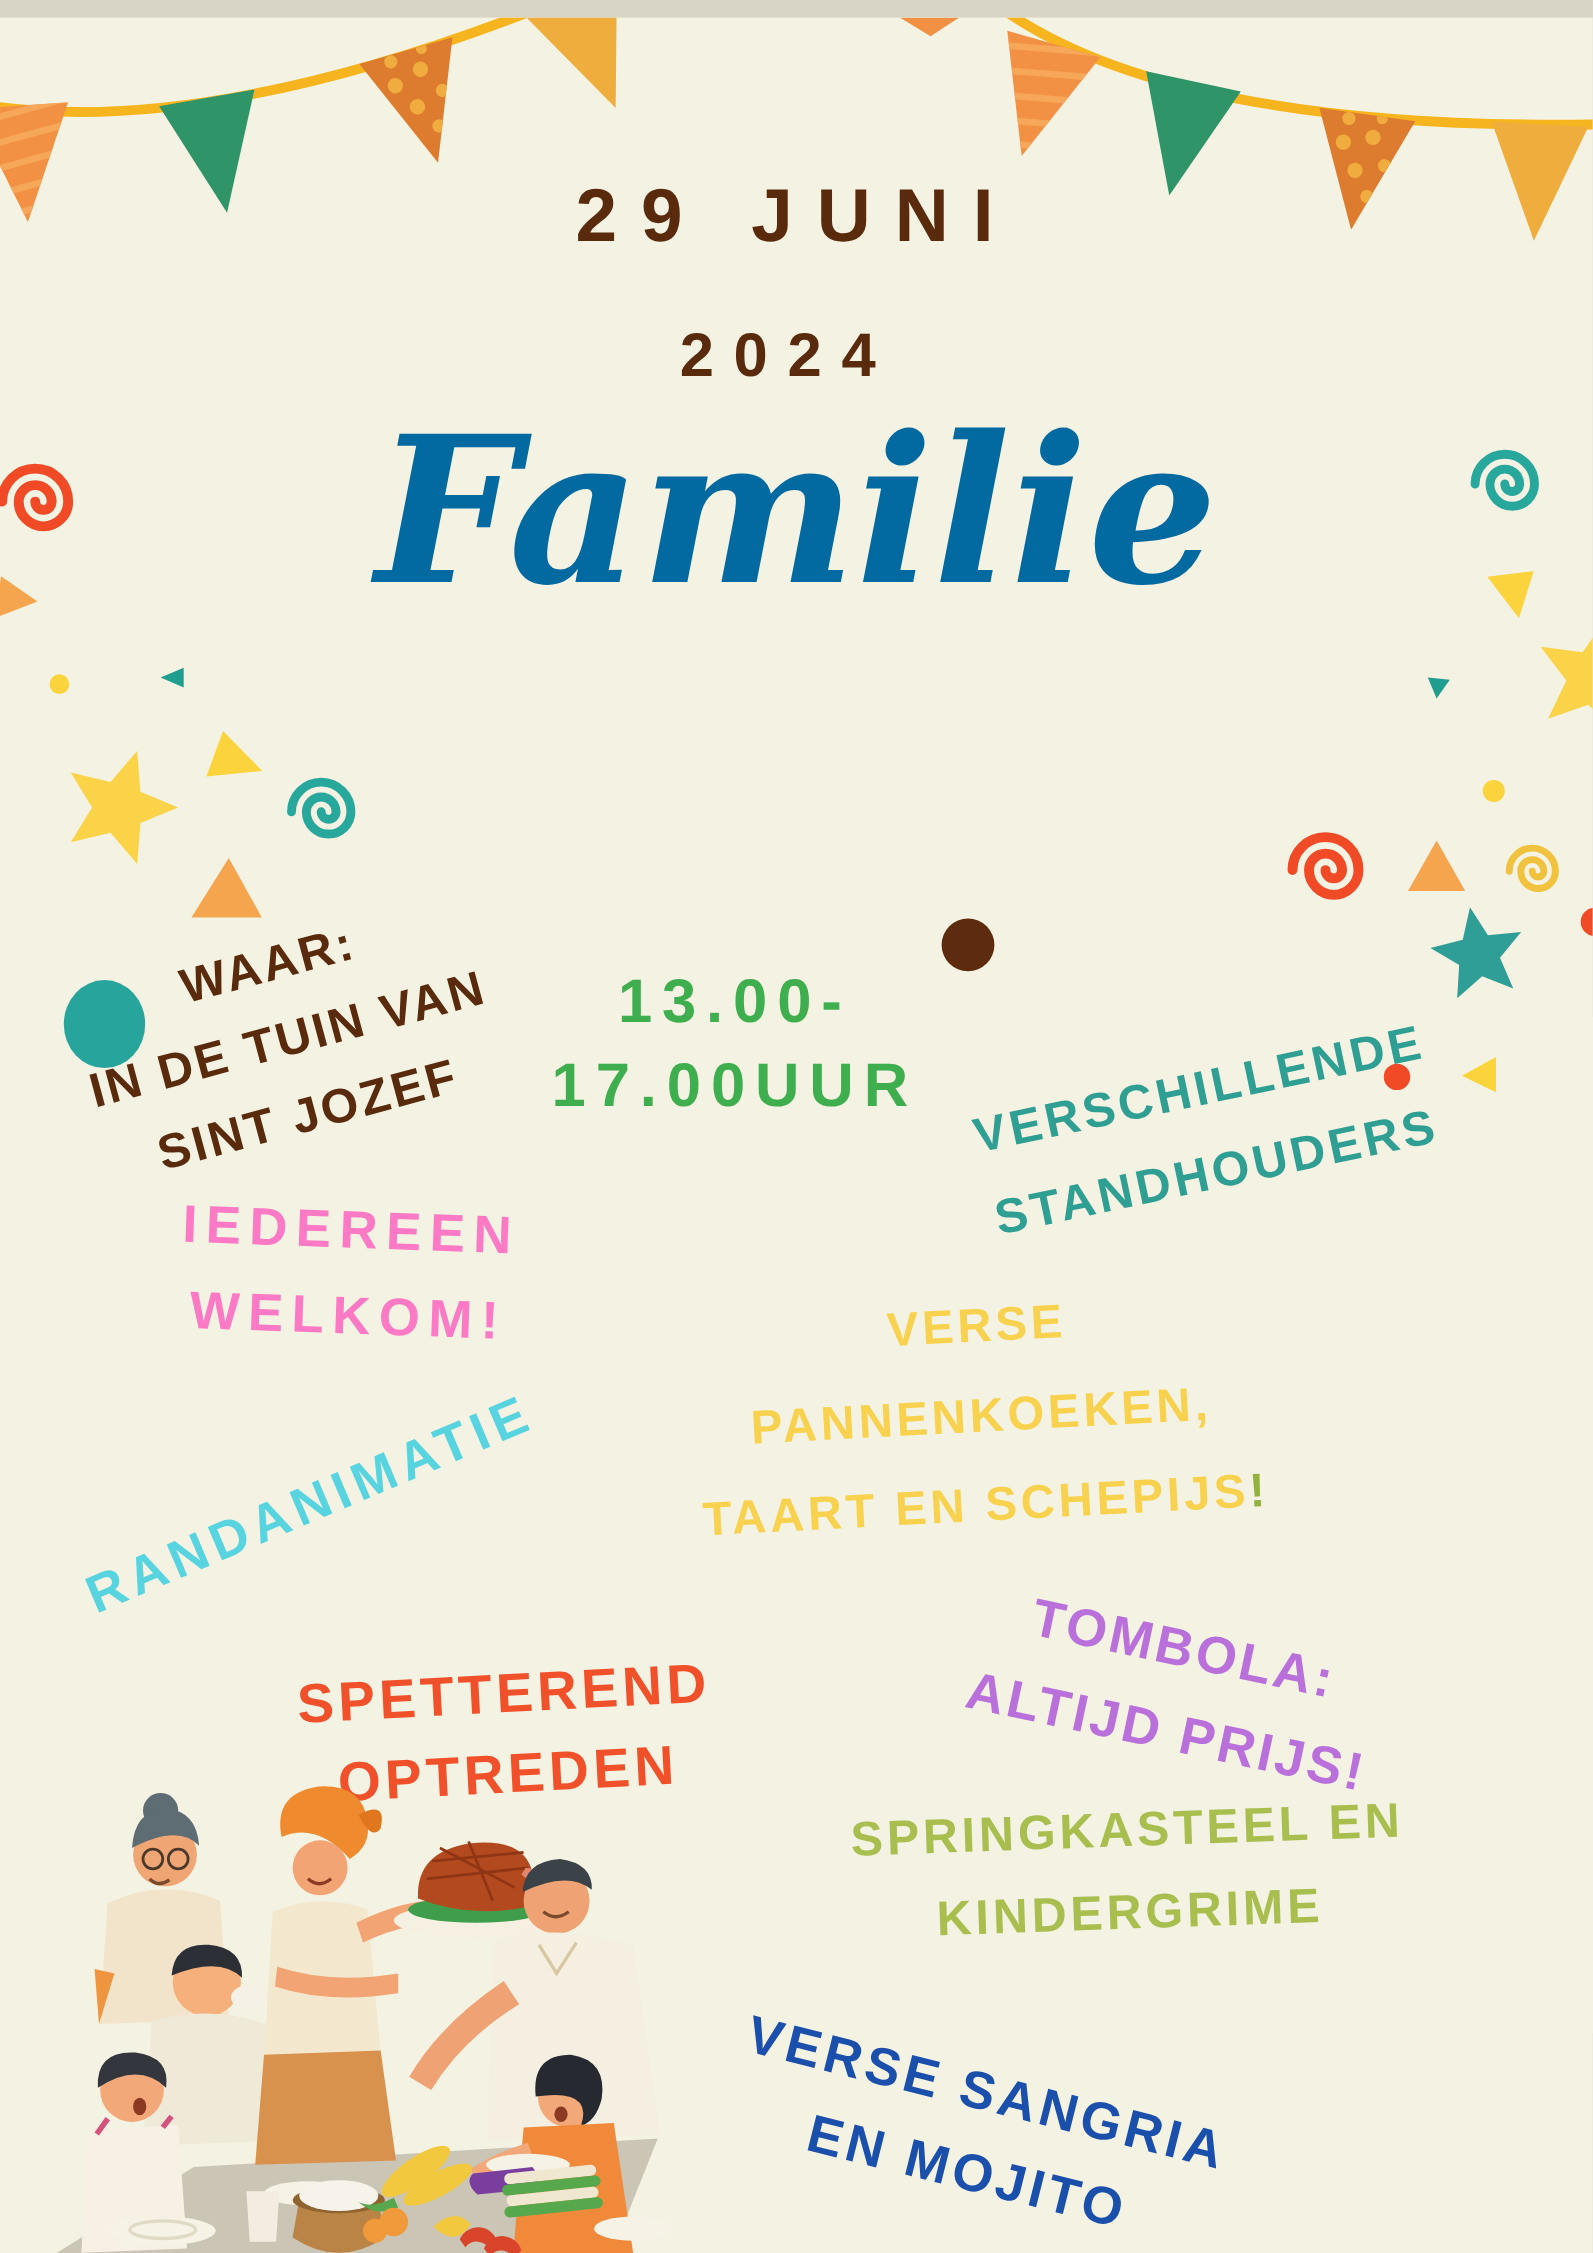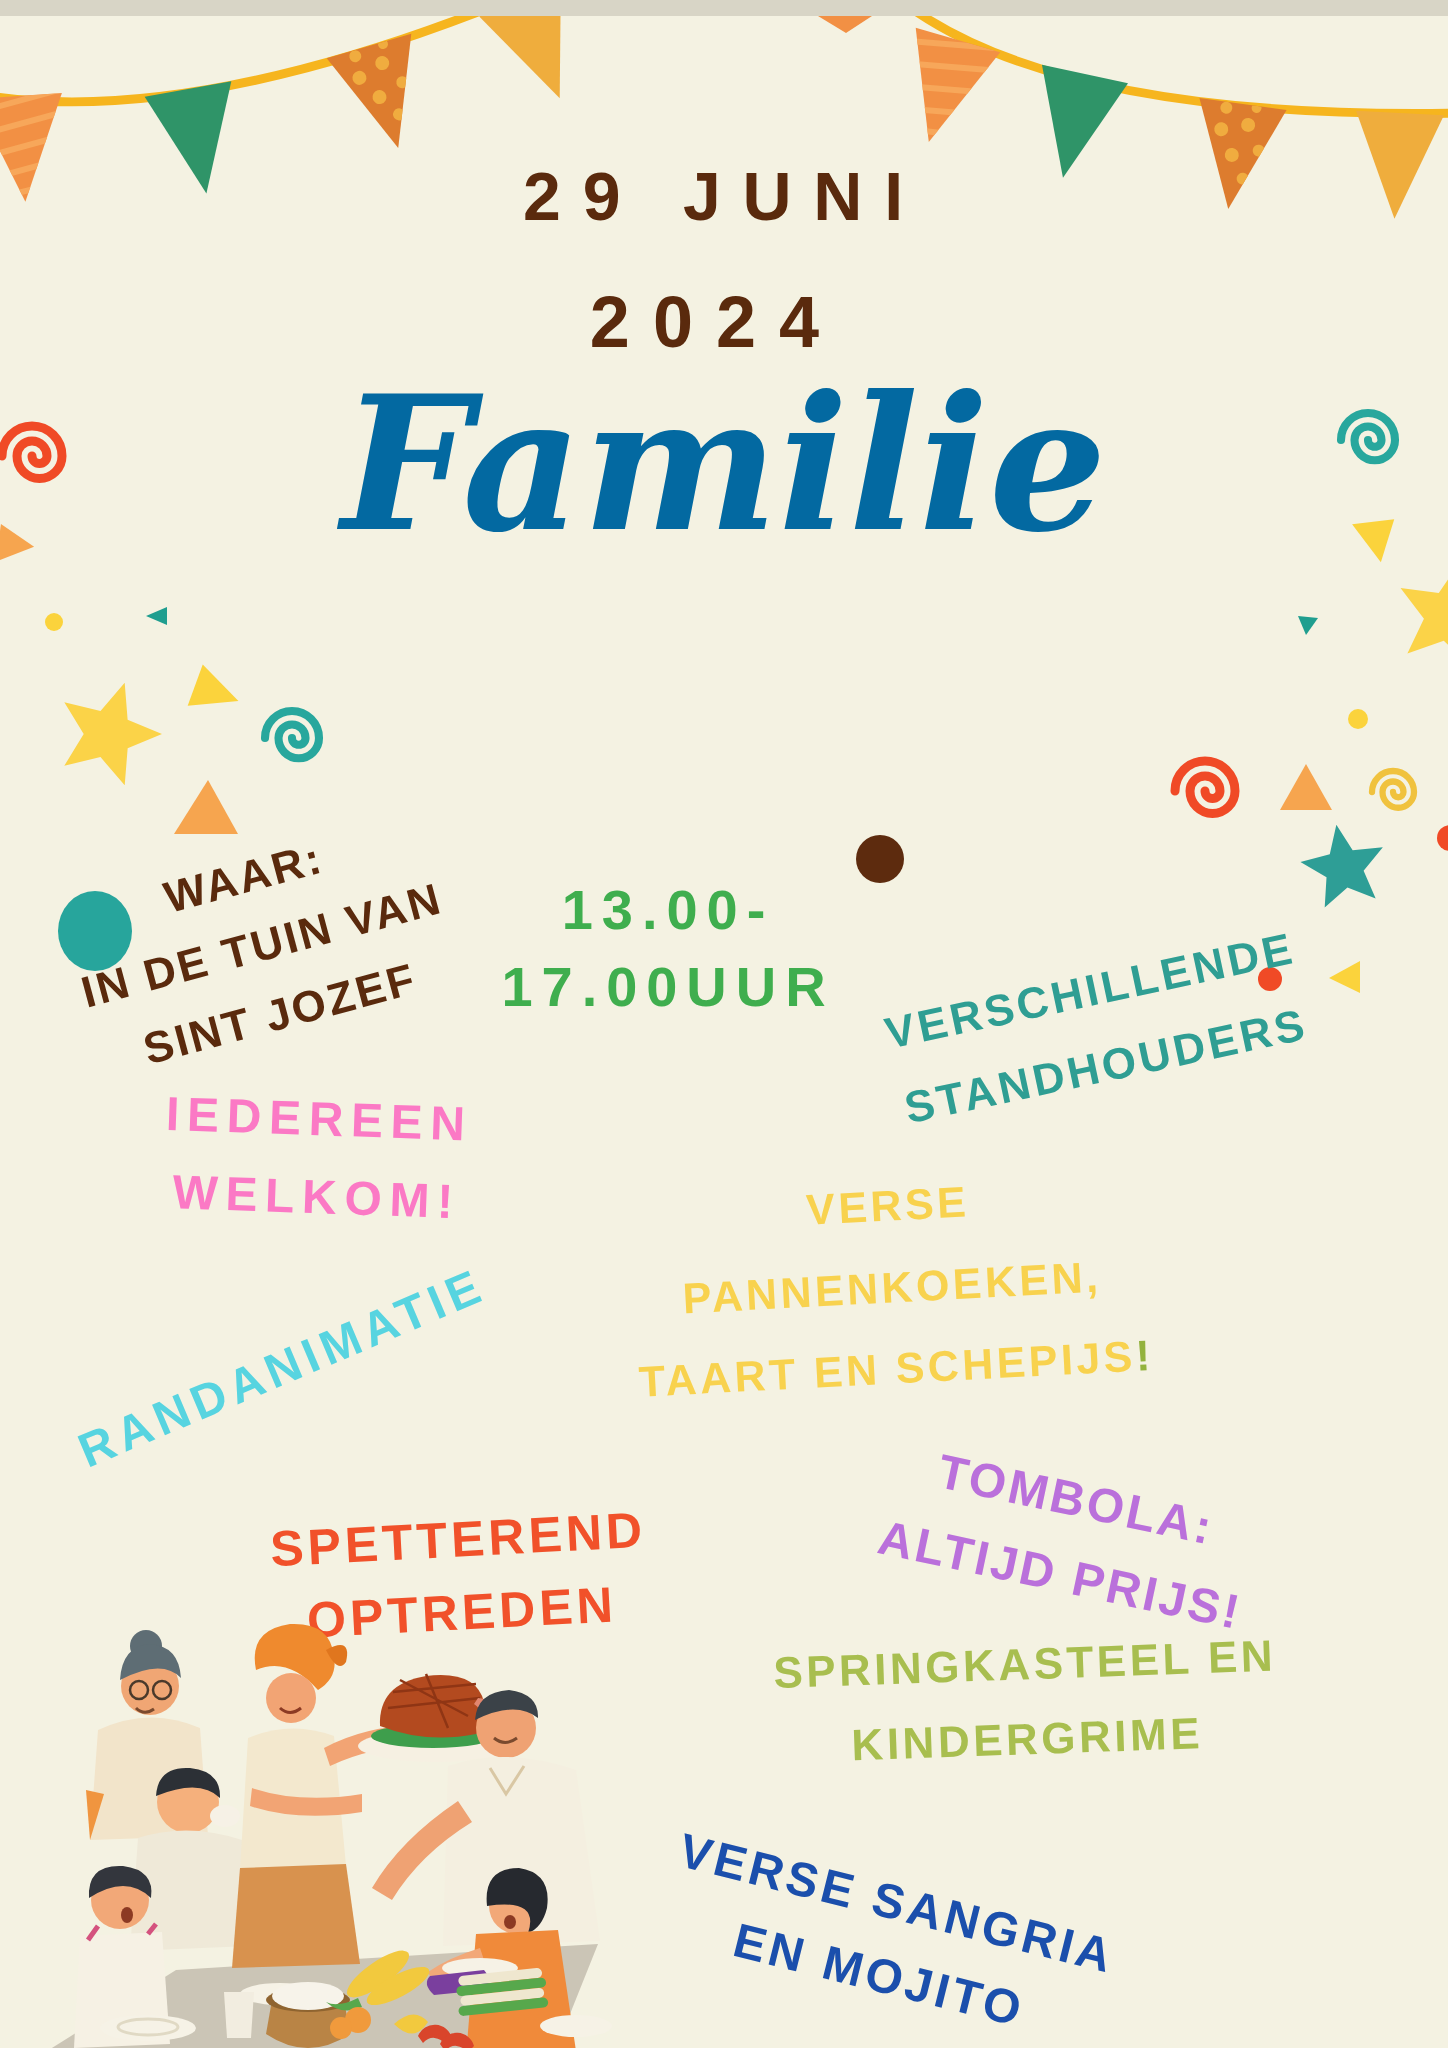--- a/index.html
+++ b/index.html
@@ -9,21 +9,21 @@
     font-family:"Liberation Sans",sans-serif;
     padding-left:40px;
   }
   .decor{position:absolute;left:0;top:0;width:1448px;height:2048px;pointer-events:none;}
   .family{position:absolute;left:28px;top:1580px;width:585px;height:468px;}
   .txt{
     position:absolute;font-weight:bold;text-align:center;white-space:nowrap;
     transform:translate(-50%,-50%);line-height:1.45;
   }
   .date1{left:724px;top:180px;font-size:68px;letter-spacing:.32em;color:#5A2A0D;}
-  .date2{left:716px;top:306px;font-size:72px;letter-spacing:.32em;color:#5A2A0D;}
+  .date2{left:716px;top:306px;font-size:56px;letter-spacing:.32em;color:#5A2A0D;}
   .title1,.title2{
     font-family:"DejaVu Serif",serif;font-style:italic;font-weight:bold;
     color:#0369a1;letter-spacing:0;
   }
   .title1{left:724px;top:448px;font-size:185px;}
   .title2{left:732px;top:712px;font-size:185px;}
   .waar{left:262px;top:930px;font-size:44px;letter-spacing:.06em;color:#5A2A0D;
         transform:translate(-50%,-50%) rotate(-15deg);line-height:1.6;}
   .time{left:668px;top:932px;font-size:56px;letter-spacing:.16em;color:#3FAE4E;line-height:1.38;}
   .standh{left:1098px;top:1012px;font-size:44px;letter-spacing:.08em;color:#2F9E93;

